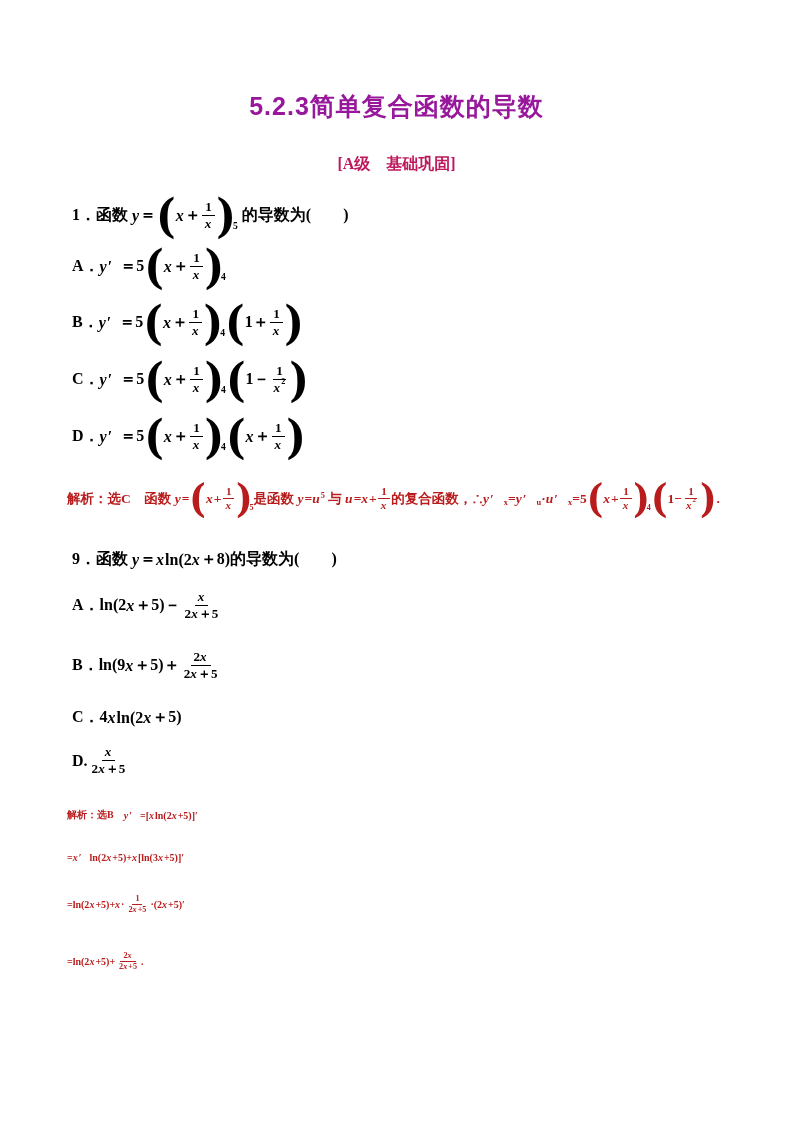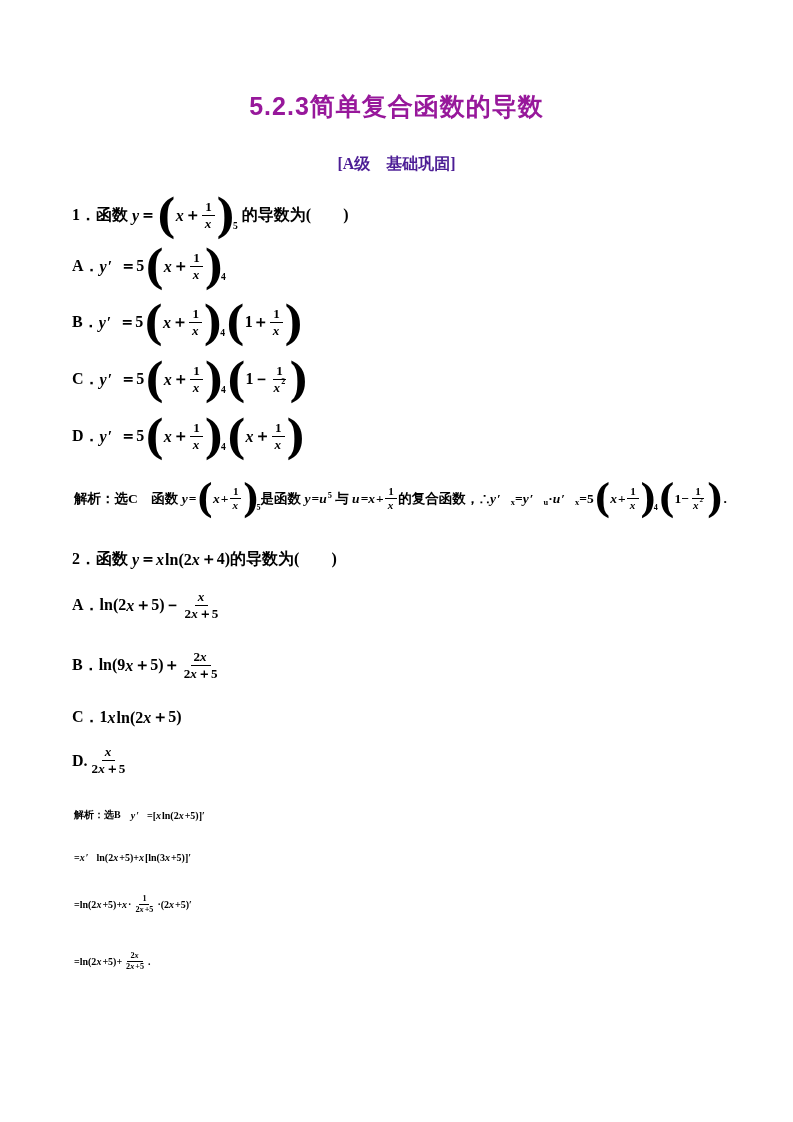--- a/index.html
+++ b/index.html
@@ -2,24 +2,24 @@
 <html><head>
 <meta charset="utf-8">
 <style>
   html,body{margin:0;padding:0;background:#ffffff;}
   .page{position:relative;width:793px;height:1122px;background:#ffffff;overflow:hidden;
         font-family:"Liberation Serif","DejaVu Serif",serif;color:#000000;}
   .title{position:absolute;top:90px;left:0;width:100%;text-align:center;
          font-family:"Liberation Sans","DejaVu Sans",sans-serif;
          font-weight:bold;font-size:25px;letter-spacing:1px;color:#97189b;}
   .section{position:absolute;top:154px;left:0;width:100%;text-align:center;
-           font-weight:bold;font-size:16px;color:#4c1d95;}
+           font-weight:bold;font-size:16px;color:#be185d;}
   .blk{position:absolute;left:72px;justify-content:center;}
   .fline{display:flex;align-items:center;white-space:pre;font-weight:bold;font-size:16px;}
-  .sol{color:#000000;left:74px;}
+  .sol{color:#b91c1c;left:67px;}
   .sol1{font-size:13.5px;}
   .sol2{font-size:10px;}
   .tk{white-space:pre;}
   .it{font-style:italic;padding-right:1px;}
   .frac{display:inline-flex;flex-direction:column;align-items:center;
         font-size:0.82em;line-height:1.25;margin:0 1px;}
   .frac .num{display:inline-flex;align-items:flex-end;border-bottom:1.4px solid currentColor;padding:0 3px;}
   .frac .den{display:inline-flex;align-items:flex-start;padding:0 3px;}
   .grp{display:inline-flex;align-items:center;}
   .lp,.rp{font-size:2.6em;font-weight:bold;line-height:0.85;
@@ -36,22 +36,22 @@
   <div class="title">5.2.3简单复合函数的导数</div>
   <div class="section">[A级　基础巩固]</div>
 
   <div class="blk fline" style="top:198px"><span class="tk">1．函数 </span><span class="it">y</span><span class="tk">＝</span><span class="grp"><span class="lp">(</span><span class="it">x</span><span class="tk">＋</span><span class="frac"><span class="num"><span class="tk">1</span></span><span class="den"><span class="it">x</span></span></span><span class="rp">)</span><span class="gexp">5</span></span><span class="tk"> 的导数为(　　)</span></div>
   <div class="blk fline" style="top:249px"><span class="tk">A．</span><span class="it">y</span><span class="tk">′</span><span class="sp" style="width: 8px;"></span><span class="tk">＝5</span><span class="grp"><span class="lp">(</span><span class="it">x</span><span class="tk">＋</span><span class="frac"><span class="num"><span class="tk">1</span></span><span class="den"><span class="it">x</span></span></span><span class="rp">)</span><span class="gexp">4</span></span></div>
   <div class="blk fline" style="top:305px"><span class="tk">B．</span><span class="it">y</span><span class="tk">′</span><span class="sp" style="width: 8px;"></span><span class="tk">＝5</span><span class="grp"><span class="lp">(</span><span class="it">x</span><span class="tk">＋</span><span class="frac"><span class="num"><span class="tk">1</span></span><span class="den"><span class="it">x</span></span></span><span class="rp">)</span><span class="gexp">4</span></span><span class="grp"><span class="lp">(</span><span class="tk">1＋</span><span class="frac"><span class="num"><span class="tk">1</span></span><span class="den"><span class="it">x</span></span></span><span class="rp">)</span></span></div>
   <div class="blk fline" style="top:362px"><span class="tk">C．</span><span class="it">y</span><span class="tk">′</span><span class="sp" style="width: 8px;"></span><span class="tk">＝5</span><span class="grp"><span class="lp">(</span><span class="it">x</span><span class="tk">＋</span><span class="frac"><span class="num"><span class="tk">1</span></span><span class="den"><span class="it">x</span></span></span><span class="rp">)</span><span class="gexp">4</span></span><span class="grp"><span class="lp">(</span><span class="tk">1－</span><span class="frac"><span class="num"><span class="tk">1</span></span><span class="den"><span class="it">x</span><span class="sup">2</span></span></span><span class="rp">)</span></span></div>
   <div class="blk fline" style="top:419px"><span class="tk">D．</span><span class="it">y</span><span class="tk">′</span><span class="sp" style="width: 8px;"></span><span class="tk">＝5</span><span class="grp"><span class="lp">(</span><span class="it">x</span><span class="tk">＋</span><span class="frac"><span class="num"><span class="tk">1</span></span><span class="den"><span class="it">x</span></span></span><span class="rp">)</span><span class="gexp">4</span></span><span class="grp"><span class="lp">(</span><span class="it">x</span><span class="tk">＋</span><span class="frac"><span class="num"><span class="tk">1</span></span><span class="den"><span class="it">x</span></span></span><span class="rp">)</span></span></div>
   <div class="blk fline sol sol1" style="top:484px"><span class="tk">解析：选C　函数 </span><span class="it">y</span><span class="tk">=</span><span class="grp"><span class="lp">(</span><span class="it">x</span><span class="tk">+</span><span class="frac"><span class="num"><span class="tk">1</span></span><span class="den"><span class="it">x</span></span></span><span class="rp">)</span><span class="gexp">5</span></span><span class="tk">是函数 </span><span class="it">y</span><span class="tk">=</span><span class="it">u</span><span class="sup">5</span><span class="tk"> 与 </span><span class="it">u</span><span class="tk">=</span><span class="it">x</span><span class="tk">+</span><span class="frac"><span class="num"><span class="tk">1</span></span><span class="den"><span class="it">x</span></span></span><span class="tk">的复合函数，∴</span><span class="it">y</span><span class="tk">′</span><span class="sp" style="width: 10px;"></span><span class="sub">x</span><span class="tk">=</span><span class="it">y</span><span class="tk">′</span><span class="sp" style="width: 10px;"></span><span class="sub">u</span><span class="tk">·</span><span class="it">u</span><span class="tk">′</span><span class="sp" style="width: 10px;"></span><span class="sub">x</span><span class="tk">=5</span><span class="grp"><span class="lp">(</span><span class="it">x</span><span class="tk">+</span><span class="frac"><span class="num"><span class="tk">1</span></span><span class="den"><span class="it">x</span></span></span><span class="rp">)</span><span class="gexp">4</span></span><span class="grp"><span class="lp">(</span><span class="tk">1−</span><span class="frac"><span class="num"><span class="tk">1</span></span><span class="den"><span class="it">x</span><span class="sup">2</span></span></span><span class="rp">)</span></span><span class="tk">.</span></div>
 
-  <div class="blk fline" style="top:549px"><span class="tk">2．函数 </span><span class="it">y</span><span class="tk">＝</span><span class="it">x</span><span class="tk">ln(2</span><span class="it">x</span><span class="tk">＋4)的导数为(　　)</span></div>
+  <div class="blk fline" style="top:549px"><span class="tk">9．函数 </span><span class="it">y</span><span class="tk">＝</span><span class="it">x</span><span class="tk">ln(2</span><span class="it">x</span><span class="tk">＋8)的导数为(　　)</span></div>
   <div class="blk fline" style="top:589px"><span class="tk">A．ln(2</span><span class="it">x</span><span class="tk">＋5)－</span><span class="frac"><span class="num"><span class="it">x</span></span><span class="den"><span class="tk">2</span><span class="it">x</span><span class="tk">＋5</span></span></span></div>
   <div class="blk fline" style="top:649px"><span class="tk">B．ln(9</span><span class="it">x</span><span class="tk">＋5)＋</span><span class="frac"><span class="num"><span class="tk">2</span><span class="it">x</span></span><span class="den"><span class="tk">2</span><span class="it">x</span><span class="tk">＋5</span></span></span></div>
-  <div class="blk fline" style="top:707px"><span class="tk">C．1</span><span class="it">x</span><span class="tk">ln(2</span><span class="it">x</span><span class="tk">＋5)</span></div>
+  <div class="blk fline" style="top:707px"><span class="tk">C．4</span><span class="it">x</span><span class="tk">ln(2</span><span class="it">x</span><span class="tk">＋5)</span></div>
   <div class="blk fline" style="top:744px"><span class="tk">D.</span><span class="frac"><span class="num"><span class="it">x</span></span><span class="den"><span class="tk">2</span><span class="it">x</span><span class="tk">＋5</span></span></span></div>
   <div class="blk fline sol sol2" style="top:808px"><span class="tk">解析：选B　</span><span class="it">y</span><span class="tk">′</span><span class="sp" style="width: 8px;"></span><span class="tk">=[</span><span class="it">x</span><span class="tk">ln(2</span><span class="it">x</span><span class="tk">+5)]′</span></div>
   <div class="blk fline sol sol2" style="top:852px"><span class="tk">=</span><span class="it">x</span><span class="tk">′</span><span class="sp" style="width: 8px;"></span><span class="tk">ln(2</span><span class="it">x</span><span class="tk">+5)+</span><span class="it">x</span><span class="tk">[ln(3</span><span class="it">x</span><span class="tk">+5)]′</span></div>
   <div class="blk fline sol sol2" style="top:894px"><span class="tk">=ln(2</span><span class="it">x</span><span class="tk">+5)+</span><span class="it">x</span><span class="tk">·</span><span class="frac"><span class="num"><span class="tk">1</span></span><span class="den"><span class="tk">2</span><span class="it">x</span><span class="tk">+5</span></span></span><span class="tk">·(2</span><span class="it">x</span><span class="tk">+5)′</span></div>
   <div class="blk fline sol sol2" style="top:951px"><span class="tk">=ln(2</span><span class="it">x</span><span class="tk">+5)+</span><span class="frac"><span class="num"><span class="tk">2</span><span class="it">x</span></span><span class="den"><span class="tk">2</span><span class="it">x</span><span class="tk">+5</span></span></span><span class="tk">.</span></div>
 </div>
 
 </body></html>

